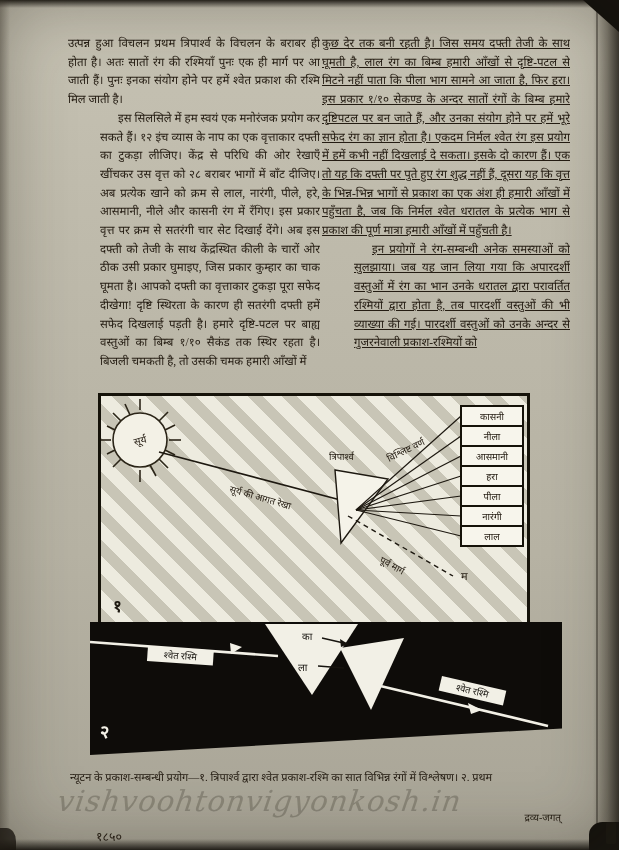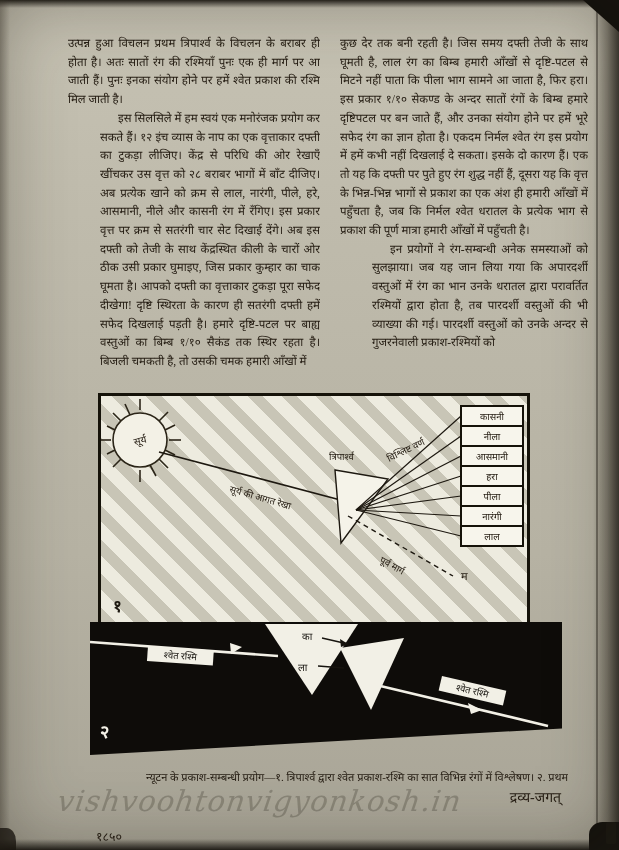--- a/index.html
+++ b/index.html
@@ -4,41 +4,41 @@
 <style>
   html,body{margin:0;padding:0;background:#555;}
   #page{position:relative;width:619px;height:850px;overflow:hidden;
         background:linear-gradient(180deg,#c6c2b3 0%,#bfbbac 25%,#b6b2a3 65%,#a8a496 100%);
         font-family:"Liberation Serif","DejaVu Serif",serif;color:#241c12;}
   #page::after{content:"";position:absolute;inset:0;pointer-events:none;
         box-shadow:inset 0 0 70px rgba(40,34,24,.38);}
   .col{position:absolute;top:34px;height:358px;overflow:hidden;text-align:justify;
        font-size:11.5px;line-height:18.7px;}
   #col-left{left:68px;width:252px;}
-  #col-right{left:340px;width:248px;}
+  #col-right{left:322px;width:248px;text-decoration:underline;}
   .para{margin:0;}
   .para.indent{text-indent:18px;margin-left:32px;}
   
   #fig1{position:absolute;left:98px;top:393px;width:426px;height:227px;
         border:3px solid #151209;box-sizing:content-box;
         background:repeating-linear-gradient(45deg,#c8c5b6 0px,#c8c5b6 11px,#edebdf 11px,#edebdf 24px);}
   #fig1 svg,#fig2 svg{position:absolute;left:0;top:0;}
   
   #fig2{position:absolute;left:90px;top:622px;width:472px;height:133px;background:#0e0c09;
         clip-path:polygon(0 0,100% 0,100% 80%,0 100%);}
   
   #caption{position:absolute;left:70px;top:770px;width:498px;font-size:11px;line-height:15.5px;
            white-space:nowrap;overflow:hidden;}
-  #caption .cl{overflow:hidden;text-align:right;}
+  #caption .cl{overflow:hidden;}
   
   #watermark{position:absolute;left:58px;top:784px;width:520px;font-family:"DejaVu Serif",serif;
              font-style:italic;font-size:29px;letter-spacing:1px;color:rgba(110,105,92,.55);
              transform:skewX(-8deg);white-space:nowrap;overflow:hidden;}
   
-  #book-title{position:absolute;right:58px;top:787px;font-size:14px;}
+  #book-title{position:absolute;right:58px;top:810px;font-size:10px;}
   #page-number{position:absolute;left:96px;top:828px;font-size:12.5px;}
   
   .edge-top{position:absolute;top:0;left:0;right:0;height:8px;
             background:linear-gradient(180deg,rgba(20,17,12,.9),rgba(20,17,12,0));}
   .edge-bottom{position:absolute;left:0;right:0;bottom:0;height:11px;
             background:linear-gradient(0deg,rgba(18,16,12,.9),rgba(18,16,12,0));}
   .edge-right{position:absolute;top:0;right:0;bottom:0;width:26px;
             background:linear-gradient(90deg,rgba(55,50,40,0),rgba(55,50,40,.45) 55%,rgba(28,25,20,.8));}
   .edge-left{position:absolute;top:0;left:0;bottom:0;width:10px;
             background:linear-gradient(90deg,rgba(60,54,44,.4),rgba(60,54,44,0));}

